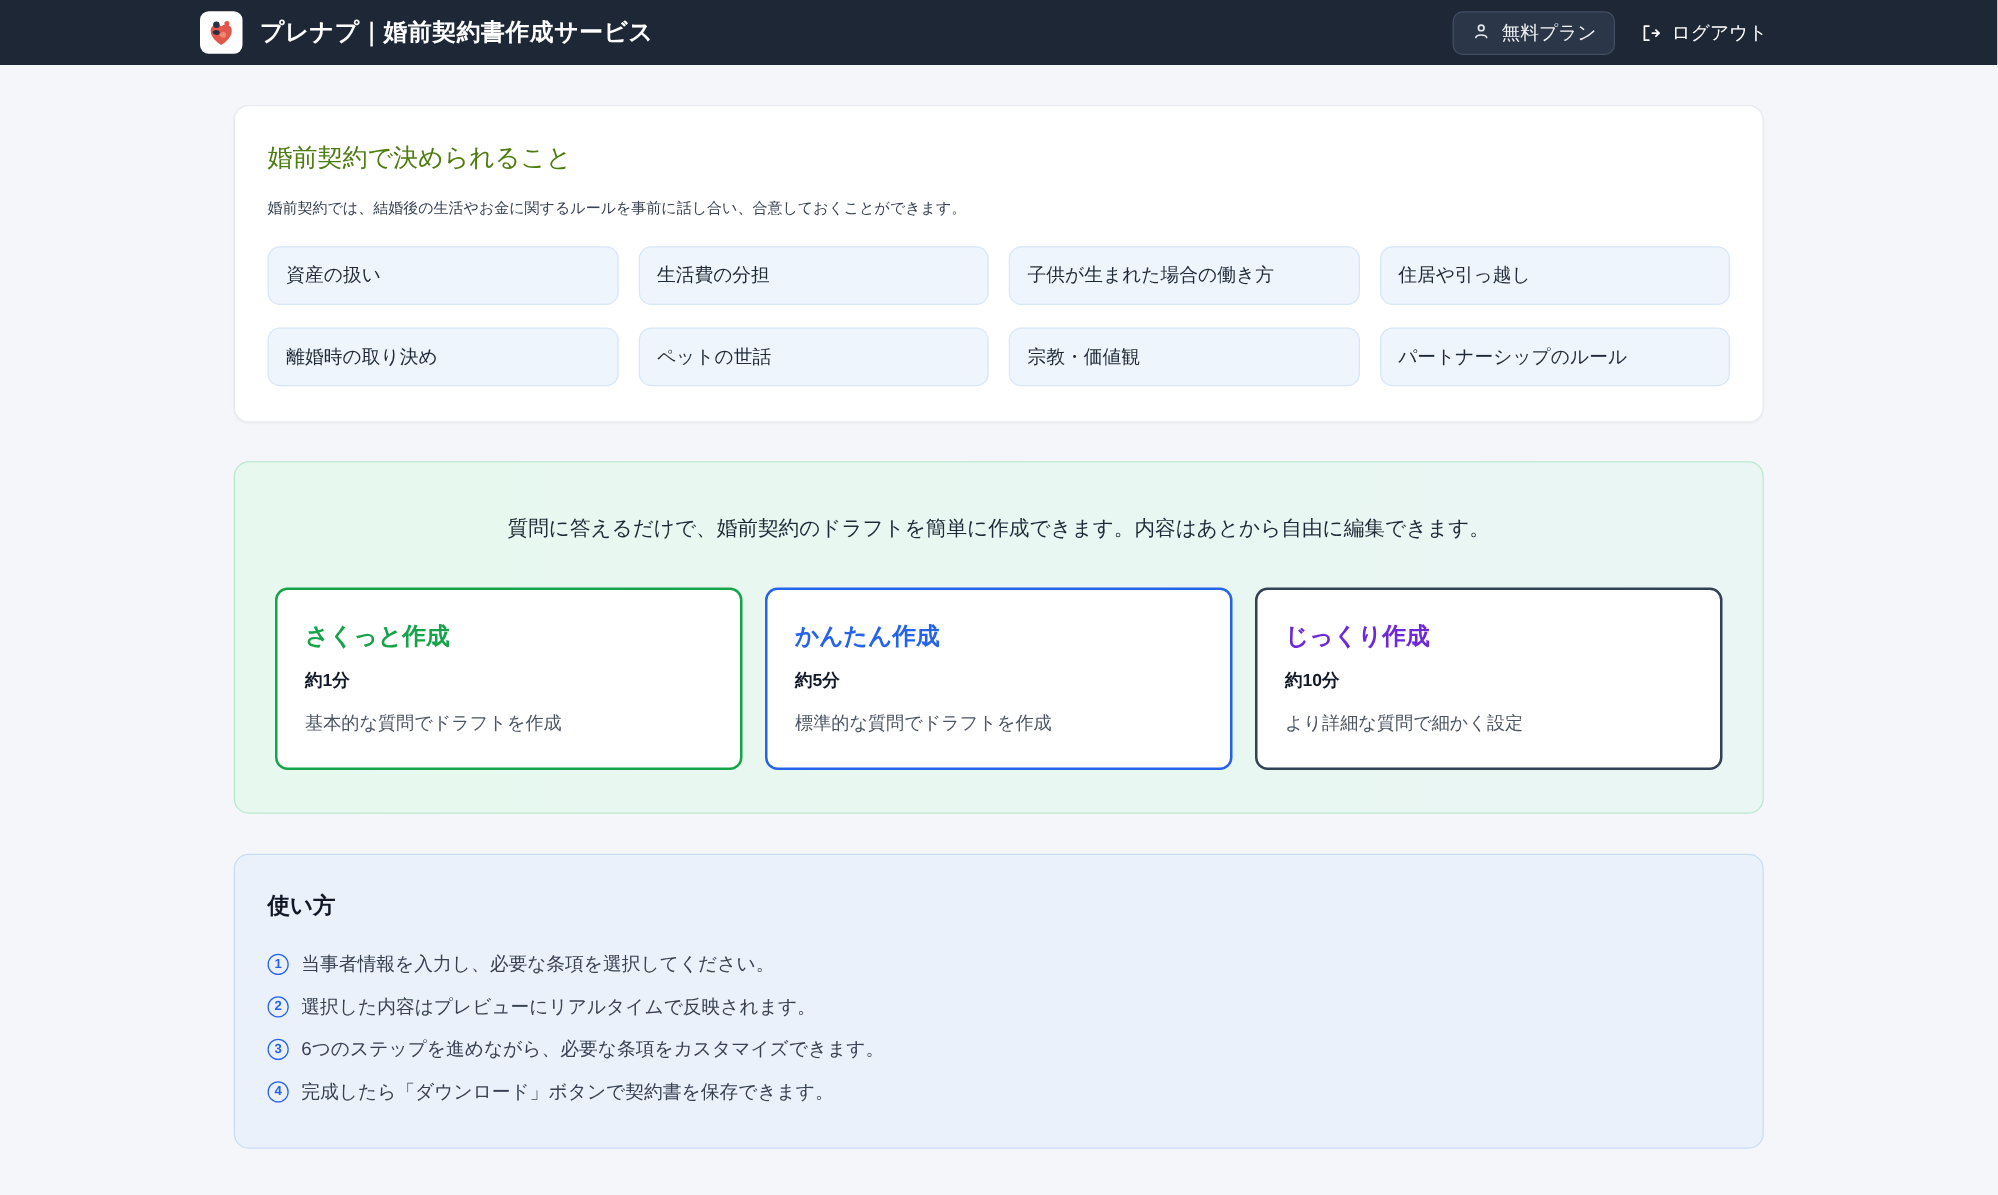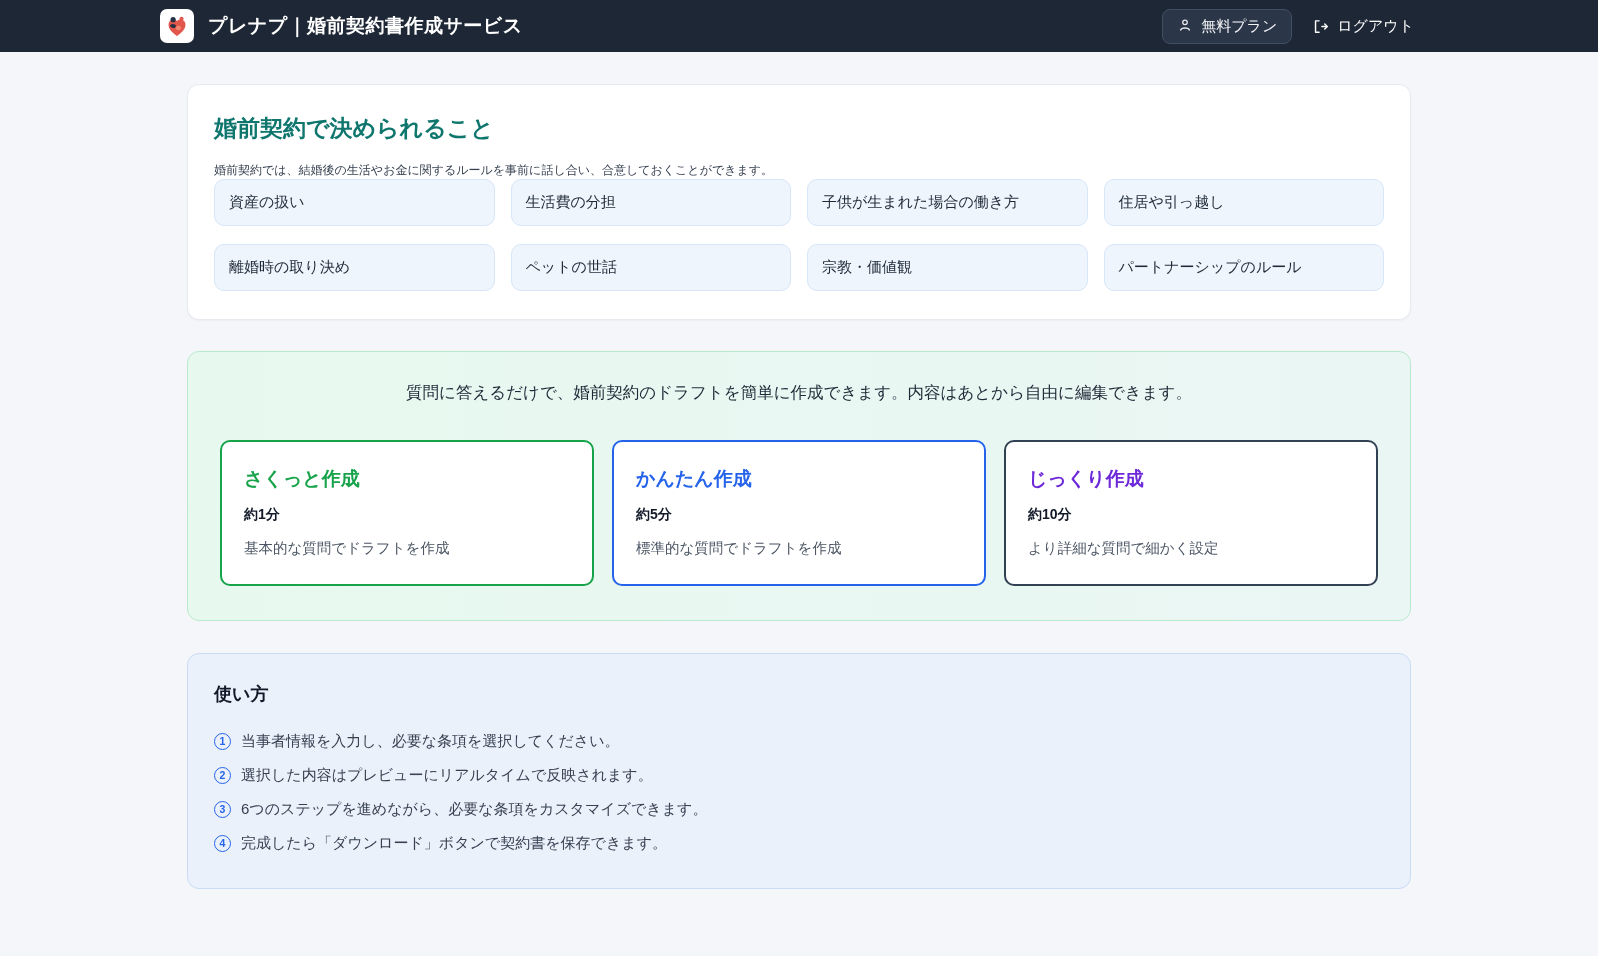--- a/index.html
+++ b/index.html
@@ -57,43 +57,44 @@
 
   
   .topics-card {
     margin-top: 32px;
     background: #ffffff;
     border: 1px solid #e7eaef;
     border-radius: 12px;
     box-shadow: 0 1px 2px rgba(16,24,40,.04);
     padding: 28px 26px;
   }
-  .topics-title { font-size: 23px; font-weight: 700; color: #0f766e; }
+  .topics-title { font-size: 20px; font-weight: 400; color: #4d7c0f; }
   .topics-desc { margin-top: 18px; font-size: 12px; color: #374151; }
   .chips-grid {
+    margin-top: 22px;
     display: grid;
     grid-template-columns: repeat(4, 1fr);
     gap: 18px 16px;
   }
   .chip {
     background: #eef5fd;
     border: 1px solid #d7e6f8;
     border-radius: 10px;
     padding: 13px 14px;
     font-size: 15px;
     color: #1f2937;
   }
 
   
   .modes-section {
     margin-top: 31px;
     background: linear-gradient(90deg, #e7f9ef 0%, #eaf6f4 100%);
     border: 1px solid #b9e9cd;
     border-radius: 12px;
-    padding: 30px 32px 34px 32px;
+    padding: 42px 32px 34px 32px;
   }
   .modes-banner {
     text-align: center;
     font-size: 16.5px;
     color: #1f2937;
   }
   .modes-cards {
     margin-top: 36px;
     display: grid;
     grid-template-columns: repeat(3, 1fr);

